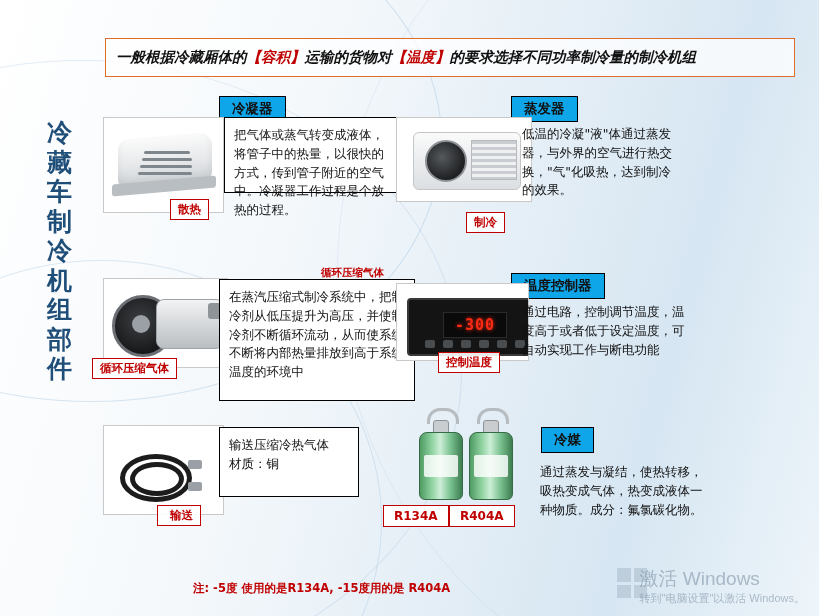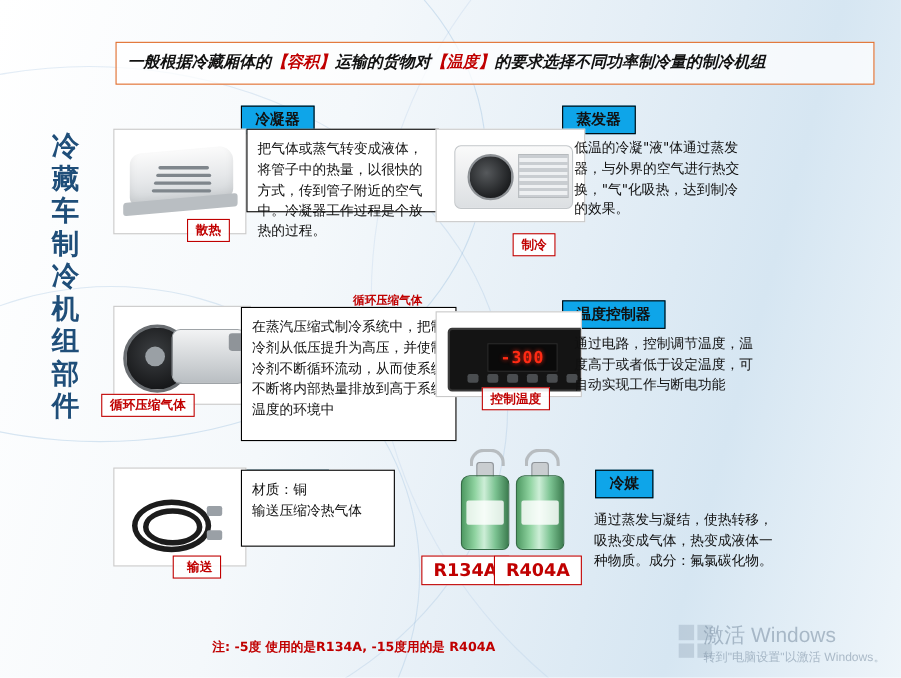--- a/index.html
+++ b/index.html
@@ -294,21 +294,21 @@
     background: rgba(255,255,255,0.82);
     border-radius: 2px;
   }
 
   
   .code {
     position: absolute;
     border: 1px solid #c00000;
     background: #ffffff;
     color: #c00000;
-    font-size: 16px;
+    font-size: 12px;
     font-weight: bold;
     padding: 3px 10px;
     font-family: "DejaVu Sans", "Liberation Sans", sans-serif;
   }
 
   
   .wm {
     position: absolute;
     right: 14px;
     bottom: 10px;
@@ -405,22 +405,22 @@
   <div class="callout" style="left:438px; top:352px;">控制温度</div>
 
   <div class="chip" style="left:219px; top:427px;">保温软管</div>
   <div class="photo" style="left:103px; top:425px; width:121px; height:90px;">
     <div class="hose" style="left:16px; top:28px; width:62px; height:38px;"></div>
     <div class="hose" style="left:26px; top:36px; width:44px; height:24px;"></div>
     <div class="hose-fit" style="left:84px; top:34px;"></div>
     <div class="hose-fit" style="left:84px; top:56px;"></div>
   </div>
   <div class="txtbox" style="left:219px; top:427px; width:140px; height:70px;">
+    <div>输送压缩冷热气体</div>
     <div>材质：铜</div>
-    <div>输送压缩冷热气体</div>
   </div>
   <div class="callout" style="left:157px; top:505px;padding-left:12px;">输送</div>
 
   <div class="chip" style="left:541px; top:427px;">冷媒</div>
   <div class="photo" style="left:414px; top:402px; width:115px; height:125px; border:none; background:transparent;">
     <div class="cyl-handle" style="left:13px; top:6px;"></div>
     <div class="cyl-neck" style="left:19px; top:18px;"></div>
     <div class="cyl" style="left:5px; top:30px;">
       <div class="cyl-label"></div>
     </div>

